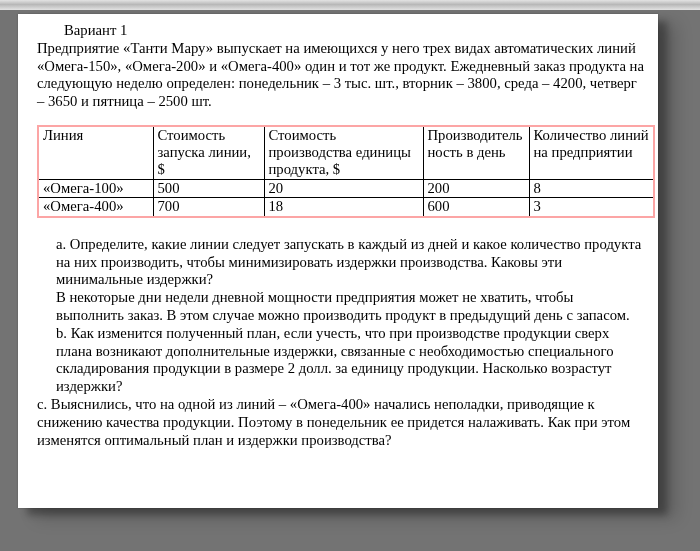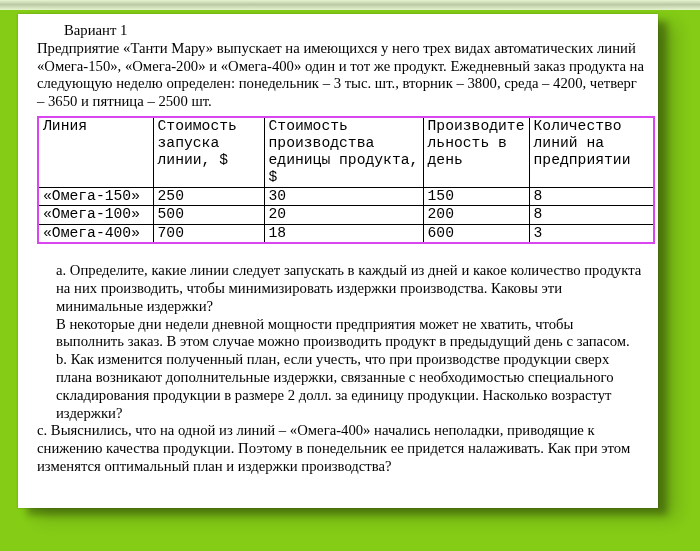--- a/index.html
+++ b/index.html
@@ -7,21 +7,21 @@
     margin: 0; padding: 0;
     width: 700px; height: 551px;
     background: #ffffff;
     font-family: "Liberation Serif", "DejaVu Serif", serif;
     color: #000000;
     overflow: hidden;
   }
   .canvas {
     position: relative;
     width: 700px; height: 551px;
-    background: #84cc16;
+    background: #737373;
   }
   
   .top-shadow-band {
     position: absolute;
     left: 0; top: 0; width: 700px; height: 10px;
     background: linear-gradient(to bottom, #ffffff 0%, #c9c9c9 45%, #ffffff 100%);
     opacity: 0.8;
   }
   
   .page {
@@ -38,23 +38,22 @@
     line-height: 17.8px;
   }
   .title-line { padding-left: 27px; white-space: nowrap; }
   .para { text-align: left; }
   .caption-line { white-space: nowrap; }
 
   table.lines-table {
     border-collapse: collapse;
     table-layout: fixed;
     width: 616px;
-    border: 2px solid #d946ef;
-    margin-top: 5px;
-    font-family: Liberation Mono, monospace;
+    border: 2px solid #fca5a5;
+    margin-top: 14px;
   }
   table.lines-table th,
   table.lines-table td {
     border: 1px solid #000;
     text-align: left;
     vertical-align: top;
     font-weight: normal;
     font-size: 14.7px;
     padding: 0 3px 1px 4px;
   }
@@ -93,27 +92,20 @@
         <tr>
           <th class="col-1">Линия</th>
           <th class="col-2">Стоимость запуска линии, $</th>
           <th class="col-3">Стоимость производства единицы продукта, $</th>
           <th class="col-4">Производительность в день</th>
           <th class="col-5">Количество линий на предприятии</th>
         </tr>
       </thead>
       <tbody>
         <tr>
-          <td>«Омега-150»</td>
-          <td>250</td>
-          <td>30</td>
-          <td>150</td>
-          <td>8</td>
-        </tr>
-        <tr>
           <td>«Омега-100»</td>
           <td>500</td>
           <td>20</td>
           <td>200</td>
           <td>8</td>
         </tr>
         <tr>
           <td>«Омега-400»</td>
           <td>700</td>
           <td>18</td>

